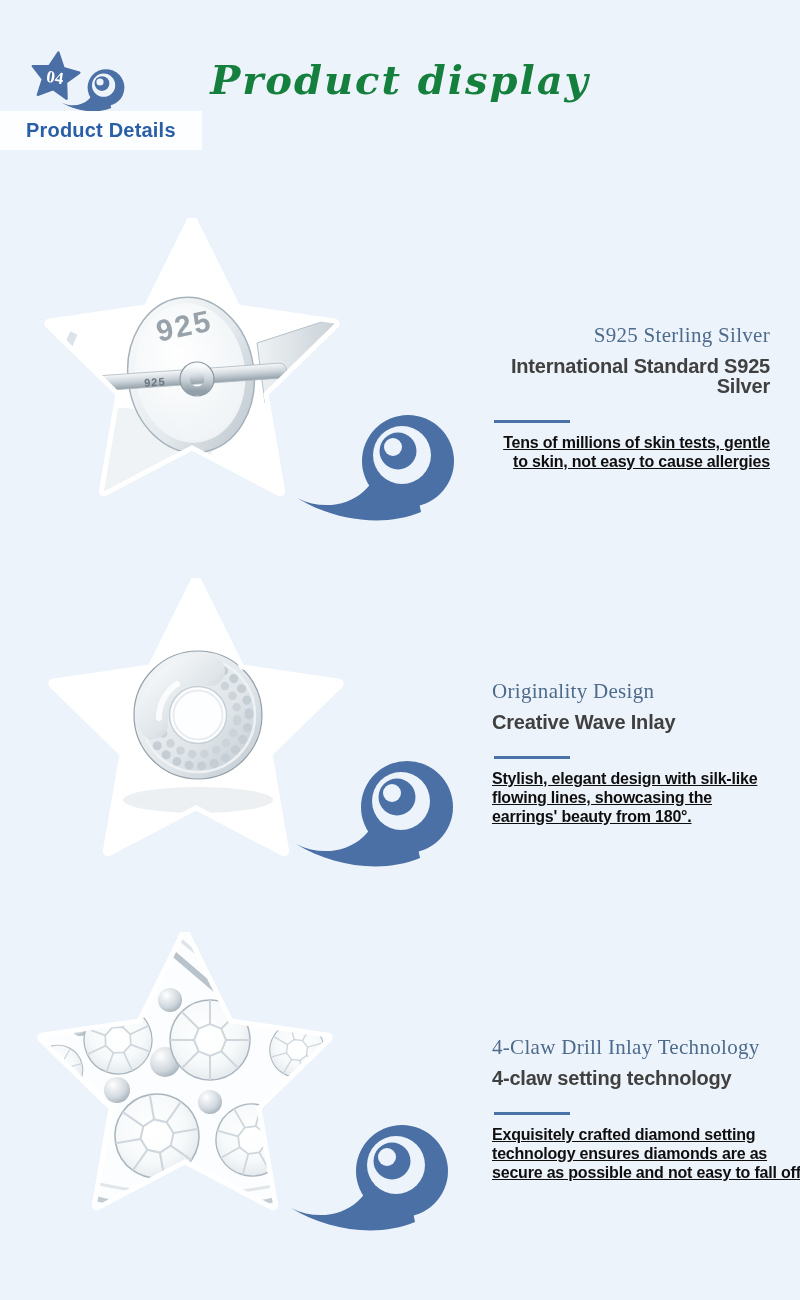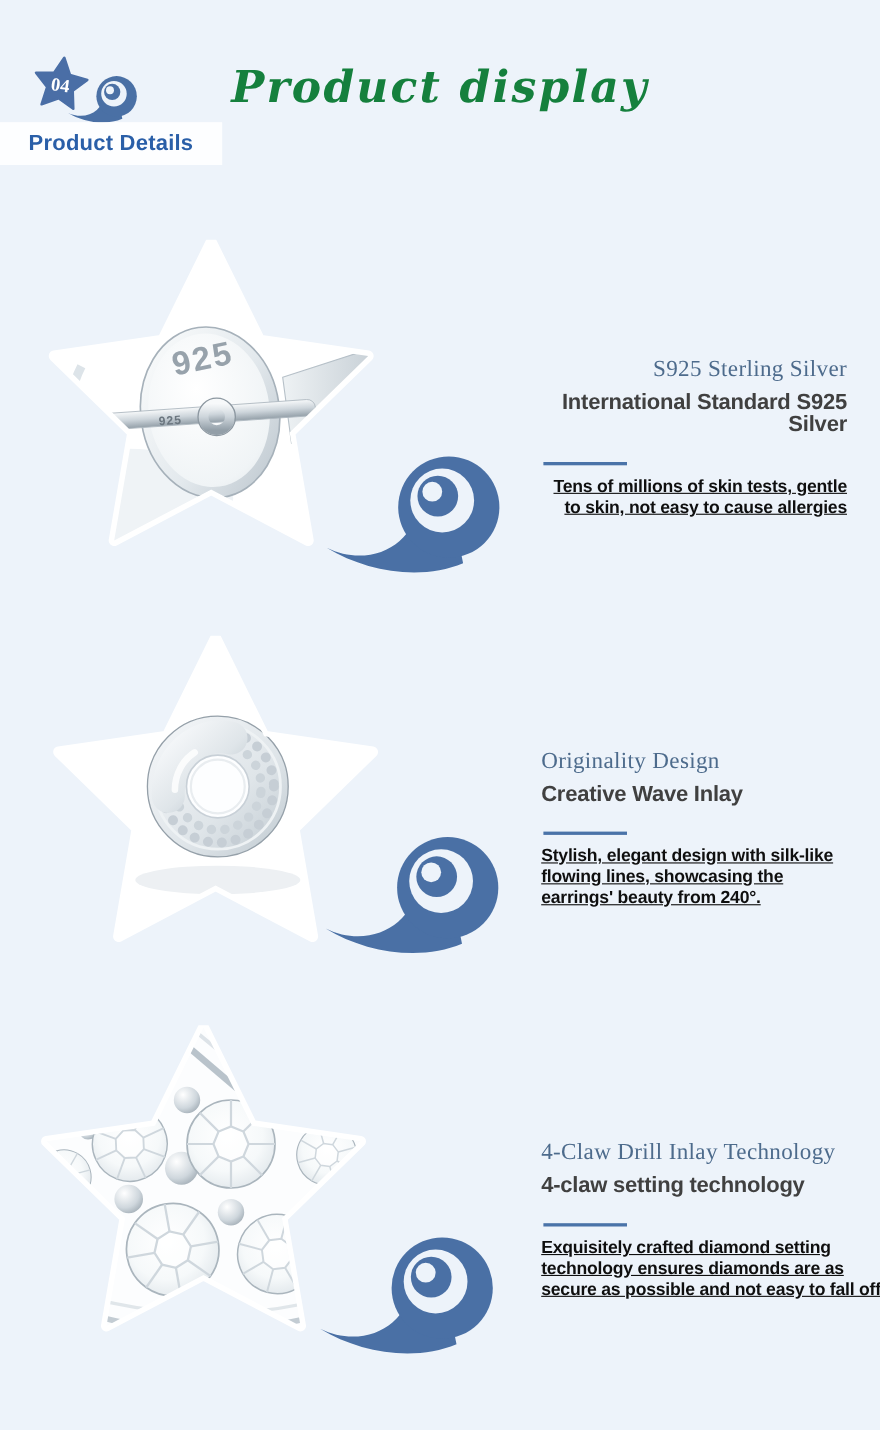--- a/index.html
+++ b/index.html
@@ -225,21 +225,21 @@
     <h3>S925 Sterling Silver</h3>
     <p class="sub">International Standard S925 Silver</p>
     <div class="rule"></div>
     <p class="body">Tens of millions of skin tests, gentle to skin, not easy to cause allergies</p>
   </div>
 
   <div class="tb tb-2">
     <h3>Originality Design</h3>
     <p class="sub">Creative Wave Inlay</p>
     <div class="rule"></div>
-    <p class="body">Stylish, elegant design with silk-like flowing lines, showcasing the earrings' beauty from 240°.</p>
+    <p class="body">Stylish, elegant design with silk-like flowing lines, showcasing the earrings' beauty from 180°.</p>
   </div>
 
   <div class="tb tb-3">
     <h3>4-Claw Drill Inlay Technology</h3>
     <p class="sub">4-claw setting technology</p>
     <div class="rule"></div>
     <p class="body">Exquisitely crafted diamond setting technology ensures diamonds are as secure as possible and not easy to fall off</p>
   </div>
 
 </div>

